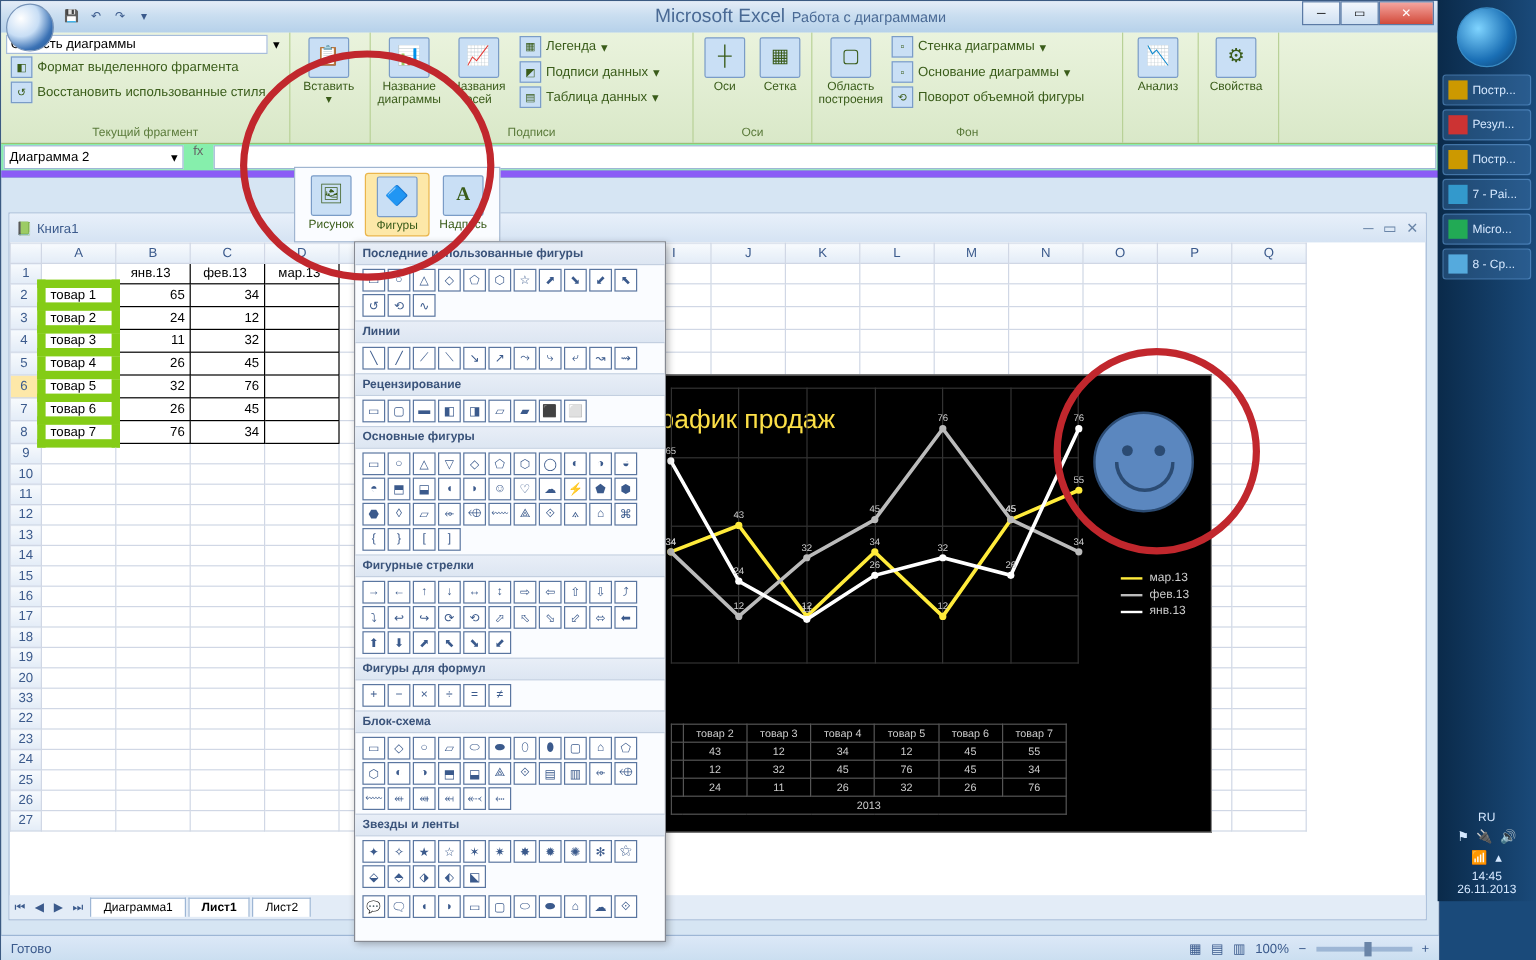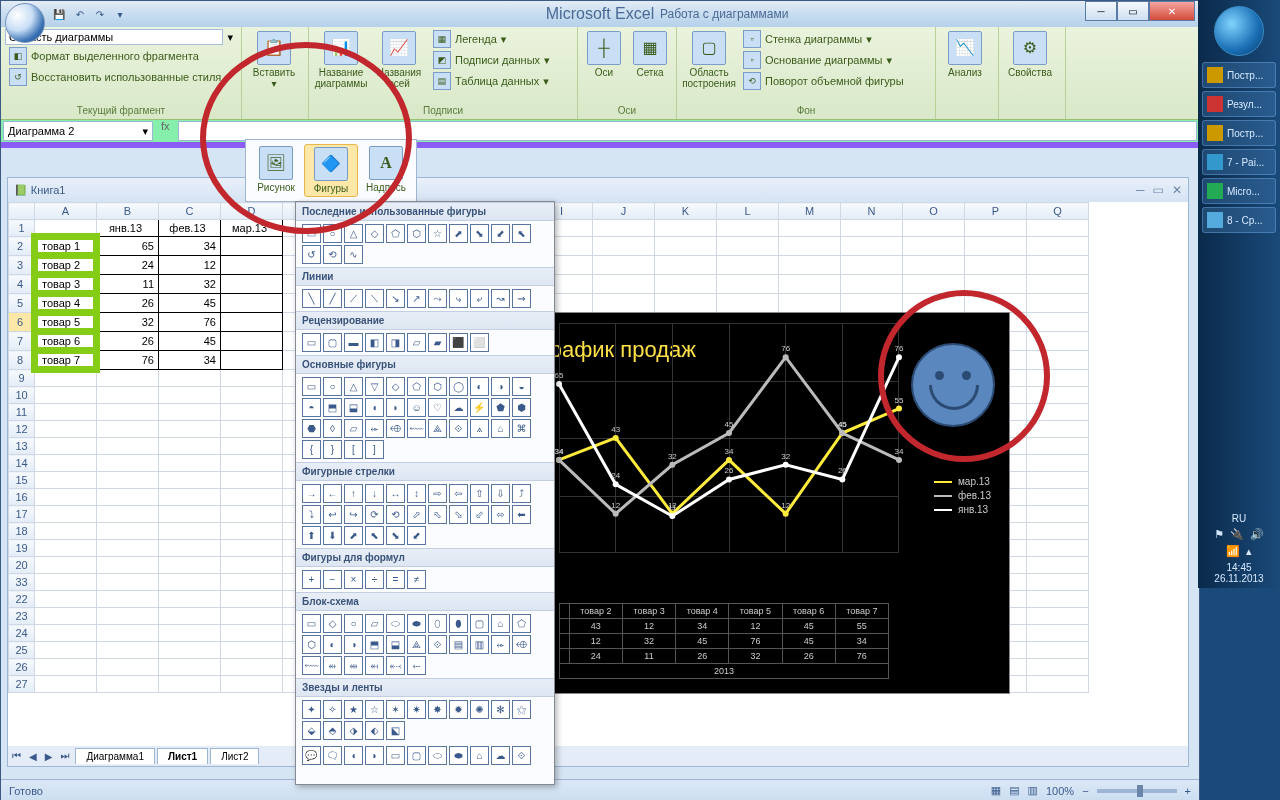--- a/index.html
+++ b/index.html
@@ -57,21 +57,21 @@
 .smiley .eye{position:absolute;width:9px;height:9px;border-radius:50%;background:#2b4b73;top:26px}
 .smiley .e1{left:22px}.smiley .e2{right:22px}
 .smiley .mouth{position:absolute;width:44px;height:22px;border:3px solid #2b4b73;border-top:none;border-radius:0 0 44px 44px;left:16px;top:40px}
 .chart-title{text-align:left;font-size:22px;padding:24px 0 4px;color:#fde047}
 .legend{position:absolute;right:18px;top:160px;font-size:10px;color:#ccc}
 .legend div{display:flex;align-items:center;gap:6px;margin:3px 0}
 .legend .sw{width:18px;height:2px}
 .dtable{position:absolute;left:20px;bottom:14px;width:330px;border-collapse:collapse;font-size:9px;color:#ccc}
 .dtable td,.dtable th{border:1px solid #555;padding:2px 3px;text-align:center;font-weight:normal}
 .red-circle{position:absolute;border:6px solid #c1272d;border-radius:50%;z-index:50;pointer-events:none}
-.taskbar{position:absolute;left:1198px;top:0;width:82px;height:588px;background:linear-gradient(90deg,#0a2a4a,#1a4a7a)}
+.taskbar{position:absolute;left:1198px;top:0;width:82px;height:751px;background:linear-gradient(90deg,#0a2a4a,#1a4a7a)}
 .start{width:48px;height:48px;margin:6px auto;border-radius:50%;background:radial-gradient(circle at 35% 35%,#7fd4ff,#1a6fb5 60%,#0a3a6a);border:1px solid #3a8cc5}
 .tb-item{margin:3px 4px;height:24px;background:rgba(80,140,200,.3);border:1px solid rgba(120,180,240,.4);border-radius:3px;display:flex;align-items:center;padding:0 4px;color:#d5e8ff;font-size:10px;gap:4px;overflow:hidden;white-space:nowrap}
 .tb-item .ti{width:16px;height:16px;background:#4a8;flex-shrink:0}
 .tray{position:absolute;bottom:4px;width:100%;text-align:center;color:#d5e8ff;font-size:10px}
 .tray .icons{display:flex;justify-content:center;gap:6px;margin:4px 0;font-size:11px}
 svg.lines{position:absolute;left:0;top:0}
 .gridbg{position:absolute;left:20px;top:10px;width:340px;height:230px}
 .gridbg div{position:absolute;background:#333}
 </style>
 </head>

